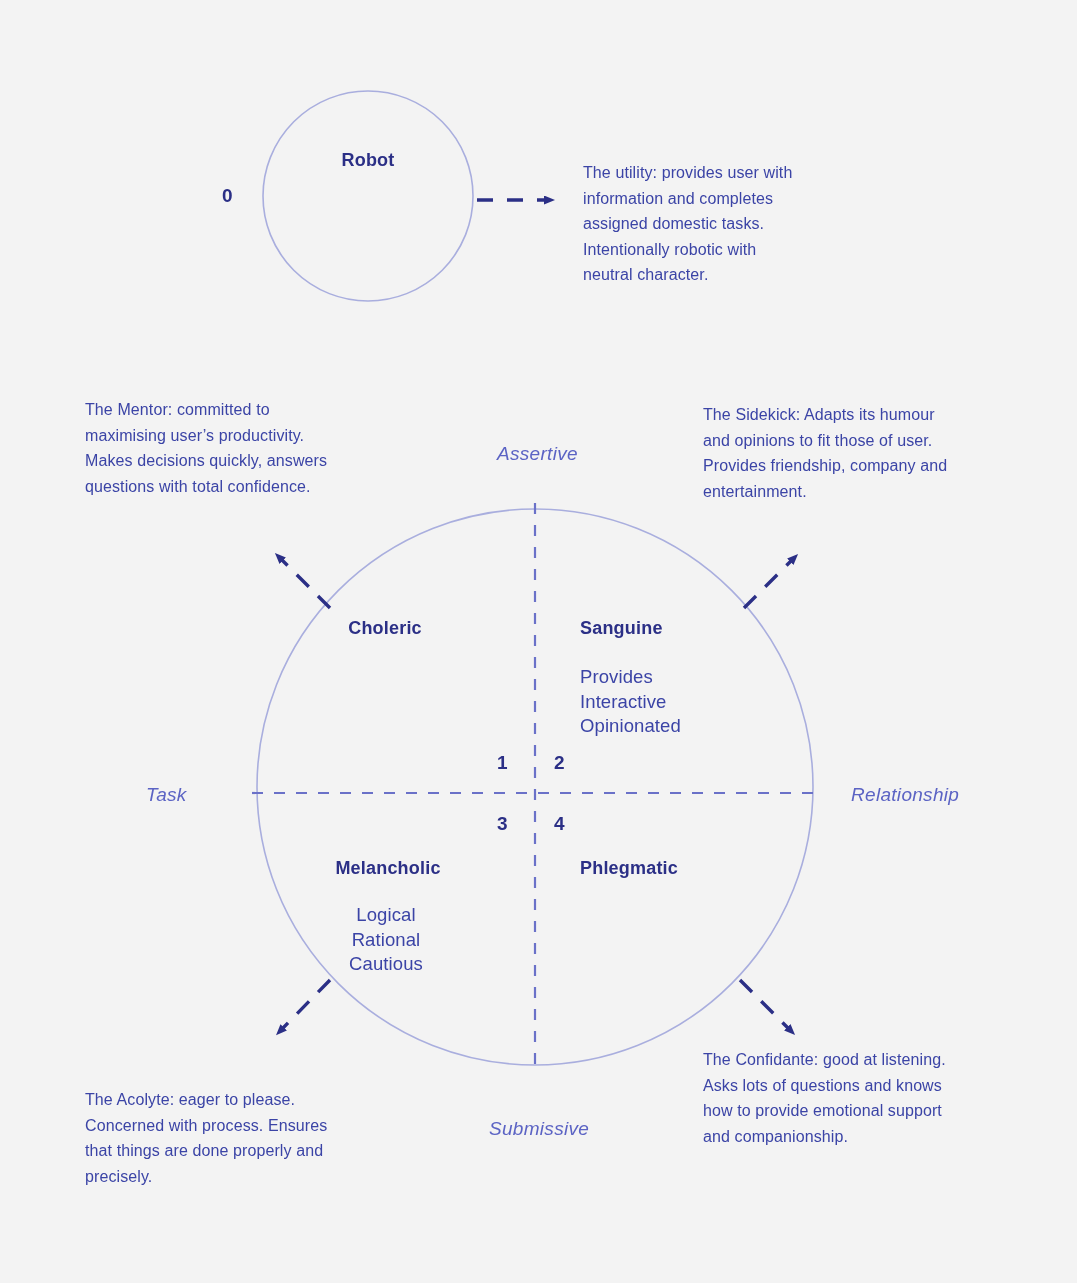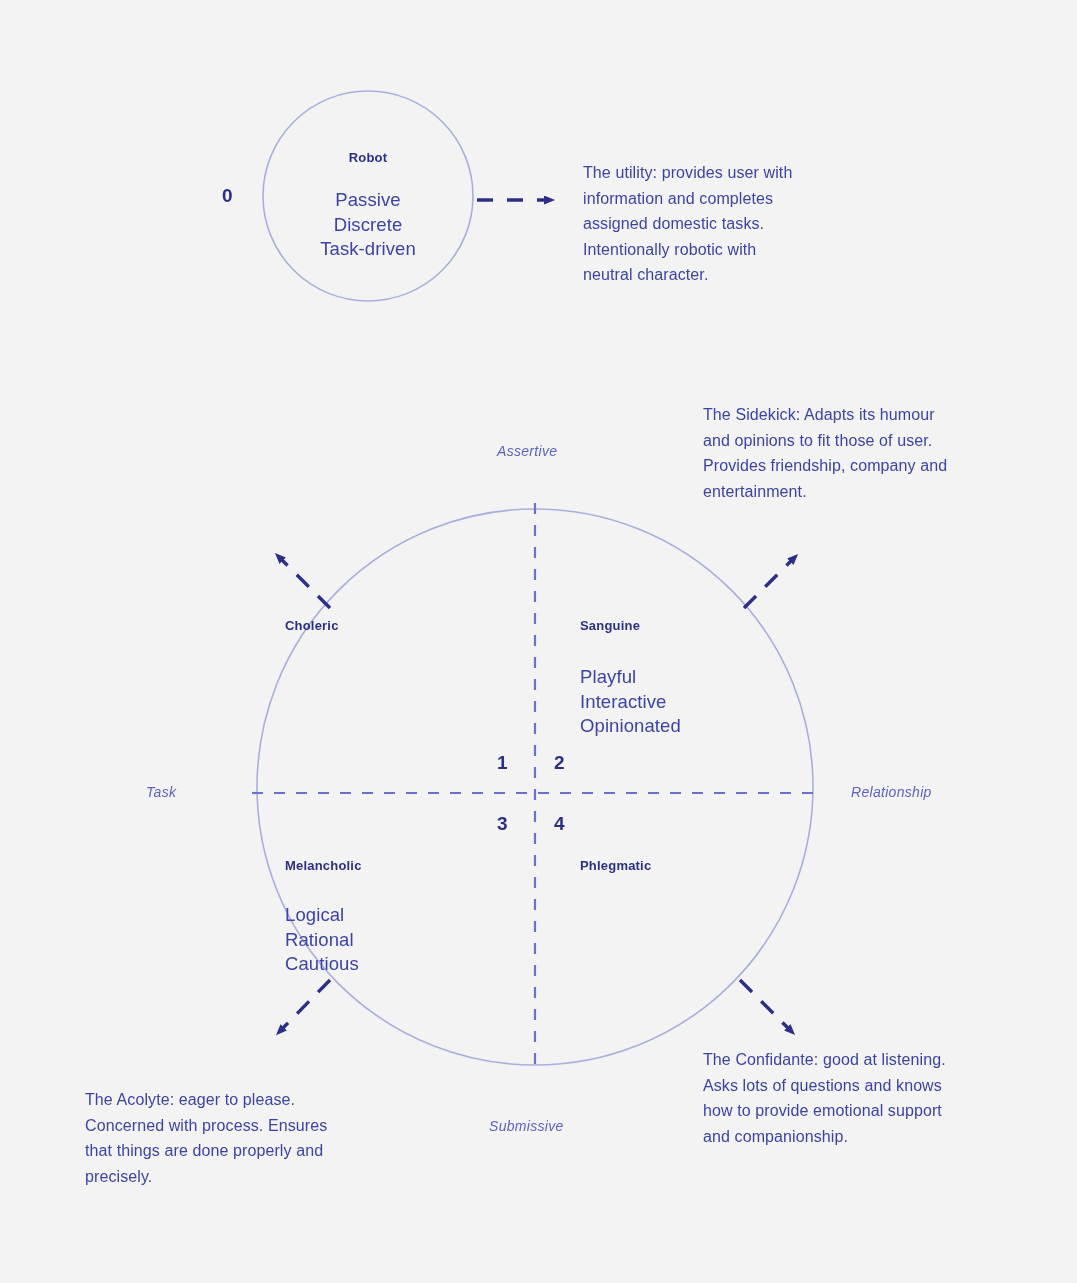--- a/index.html
+++ b/index.html
@@ -21,56 +21,56 @@
     position: absolute;
     color: #3b44a6;
     font-size: 16px;
     line-height: 25.5px;
     white-space: pre-line;
     letter-spacing: 0.1px;
   }
   .heading {
     position: absolute;
     color: #2b2f86;
-    font-size: 13px;
+    font-size: 18px;
     font-weight: bold;
     letter-spacing: 0.2px;
     white-space: nowrap;
   }
   .traits {
     position: absolute;
     color: #3b44a6;
     font-size: 18.5px;
     line-height: 24.5px;
     white-space: pre-line;
     letter-spacing: 0.1px;
   }
   .axis-label {
     position: absolute;
     color: #5b63c4;
-    font-size: 14px;
+    font-size: 19px;
     font-style: italic;
     font-family: "Liberation Sans", sans-serif;
     white-space: nowrap;
     letter-spacing: 0.3px;
   }
   .qnum {
     position: absolute;
     color: #2b2f86;
     font-size: 19px;
     font-weight: bold;
     white-space: nowrap;
   }
   .zero {
     position: absolute;
     color: #2b2f86;
     font-size: 19px;
     font-weight: bold;
   }
-  .align-right { text-align: left; }
+  .align-right { text-align: center; }
   .align-left  { text-align: left;  }
   .align-center{ text-align: center;}
   svg.layer {
     position: absolute;
     left: 0;
     top: 0;
     width: 1077px;
     height: 1283px;
     pointer-events: none;
   }
@@ -103,23 +103,20 @@
 
     <line x1="330" y1="980" x2="283" y2="1028" stroke="#2b2f86" stroke-width="3.4" stroke-dasharray="17 13" marker-end="url(#arrowhead)"></line>
 
     <line x1="740" y1="980" x2="788" y2="1028" stroke="#2b2f86" stroke-width="3.4" stroke-dasharray="17 13" marker-end="url(#arrowhead)"></line>
   </svg>
 
   <div class="zero" style="left:222px; top:185px;">0</div>
 
   <div class="heading align-center" style="left:268px; top:150px; width:200px;">Robot</div>
 
-  <div class="traits align-center" style="left:268px; top:188px; width:200px;">Passive
-Discrete
-Task-driven</div>
 
   <div class="txt align-left" style="left:583px; top:160px; width:300px;">The utility: provides user with
 information and completes
 assigned domestic tasks.
 Intentionally robotic with
 neutral character.</div>
 
   <div class="axis-label" style="left:497px; top:443px;">Assertive</div>
 
   <div class="axis-label" style="left:489px; top:1118px;">Submissive</div>
@@ -127,23 +124,27 @@
   <div class="axis-label" style="left:146px; top:784px;">Task</div>
 
   <div class="axis-label" style="left:851px; top:784px;">Relationship</div>
 
   <div class="qnum" style="left:497px; top:752px;">1</div>
   <div class="qnum" style="left:554px; top:752px;">2</div>
   <div class="qnum" style="left:497px; top:813px;">3</div>
   <div class="qnum" style="left:554px; top:813px;">4</div>
 
   <div class="heading align-right" style="left:285px; top:618px; width:200px;">Choleric</div>
+  <div class="txt align-left" style="left:85px; top:397px; width:330px;">The Mentor: committed to
+maximising user’s productivity.
+Makes decisions quickly, answers
+questions with total confidence.</div>
 
   <div class="heading align-left" style="left:580px; top:618px; width:220px;">Sanguine</div>
-  <div class="traits align-left" style="left:580px; top:665px; width:230px;">Playful
+  <div class="traits align-left" style="left:580px; top:665px; width:230px;">Provides
 Interactive
 Opinionated</div>
   <div class="txt align-left" style="left:703px; top:402px; width:320px;">The Sidekick: Adapts its humour
 and opinions to fit those of user.
 Provides friendship, company and
 entertainment.</div>
 
   <div class="heading align-right" style="left:285px; top:858px; width:206px;">Melancholic</div>
   <div class="traits align-right" style="left:285px; top:903px; width:202px;">Logical
 Rational

